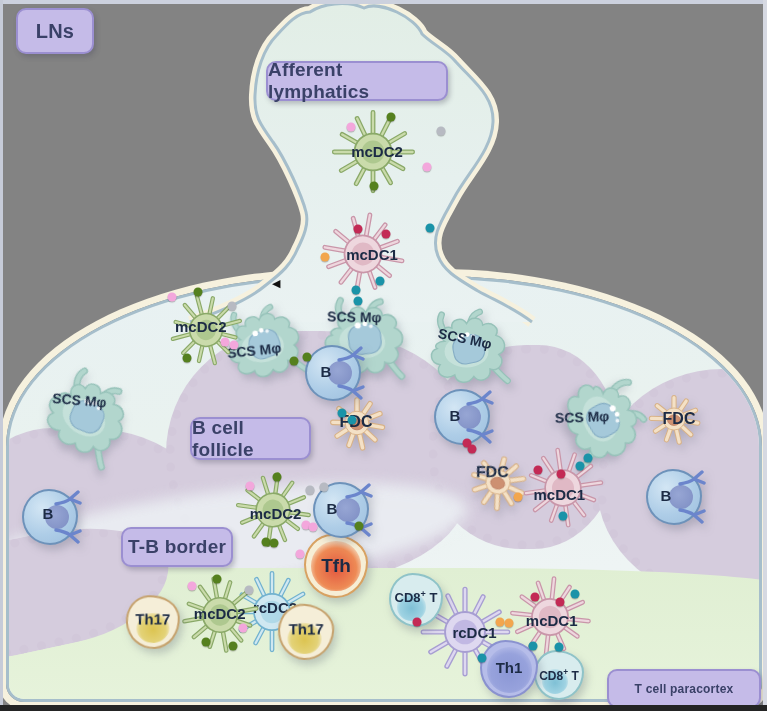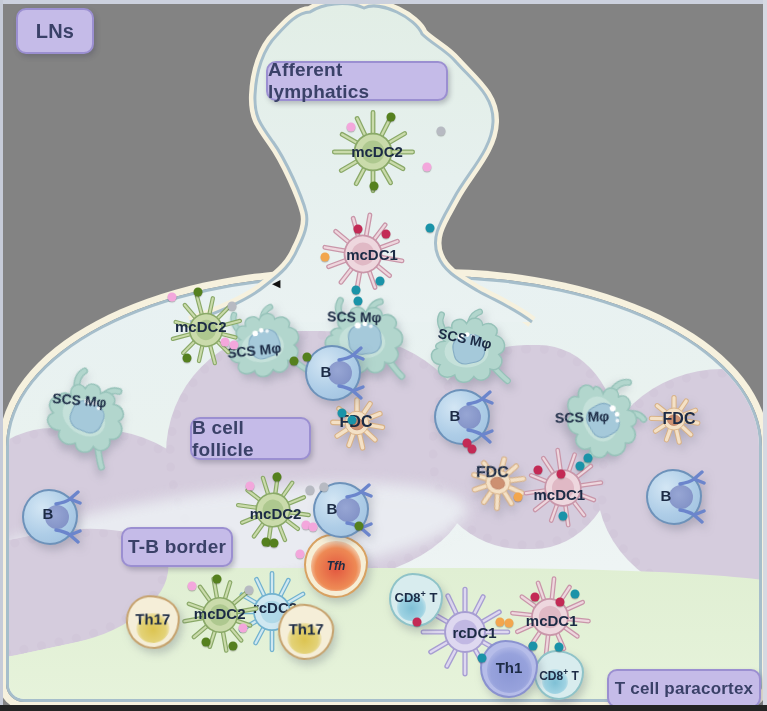--- a/index.html
+++ b/index.html
@@ -252,21 +252,21 @@
     <path d="M50 50L50 5M50 50L69 13M50 50L86 29M50 50L95 50M50 50L84 69M50 50L70 85M50 50L50 94M50 50L31 86M50 50L14 71M50 50L6 50M50 50L15 30M50 50L32 12" stroke="#d0e8f1" stroke-width="2.6" stroke-linecap="round" fill="none"></path>
     <circle cx="50" cy="50" r="21" fill="#d0e8f1" stroke="#72b2cf" stroke-width="2"></circle>
     <circle cx="50" cy="50" r="13" fill="#aad6e6" opacity=".85"></circle>
         </svg>
         <div class="clabel" style="font-size: 15px; transform: translate(-50%, -50%) translate(3px, -5px) rotate(0deg);">rcDC2</div>
       </div>
       <div class="cell soft" style="left: 336px; top: 566px; width: 64px; height: 64px; transform: translate(-50%, -50%) rotate(0deg);">
         <div class="tbody" style="background:#f6eed6;border-color:#d8a262;">
       <div class="tcore tfh" style="background:radial-gradient(circle at 50% 55%, #e2573f 0%, #ee8a55 55%, rgba(255,255,255,0) 82%);"></div>
         </div>
-        <div class="clabel" style="font-size: 12px; transform: translate(-50%, -50%) translate(0px, 0px) rotate(0deg); font-style: italic;">Tfh</div>
+        <div class="clabel" style="font-size: 19px; transform: translate(-50%, -50%) translate(0px, 0px) rotate(0deg);">Tfh</div>
       </div>
       <div class="cell soft" style="left: 341px; top: 510px; width: 56px; height: 56px; transform: translate(-50%, -50%) rotate(0deg);">
         <div class="bbody" style="background:radial-gradient(circle at 35% 32%, #d3e6f4, #aecde7 55%, #9cbedd);border:2.5px solid #6d92ba;">
       <div class="bnuc" style="background:radial-gradient(circle at 40% 40%, #97a6d4, #7d8dc3);"></div>
         </div>
     <svg class="brec" viewBox="0 0 30 56">
       <path d="M1 15C7 14 11 13 15 10M15 10L23 3M15 10L25 14M1 41C7 42 11 43 15 46M15 46L23 53M15 46L25 42" stroke="#6b85cc" stroke-width="3.4" fill="none" stroke-linecap="round"></path>
         </svg>
         <div class="clabel" style="font-size: 15px; transform: translate(-50%, -50%) translate(-9px, -2px) rotate(0deg);">B</div>
       </div>
@@ -381,20 +381,20 @@
       <div class="dot" style="left: 560px; top: 602px; background: rgb(195, 42, 85);"></div>
       <div class="dot" style="left: 575px; top: 594px; background: rgb(26, 147, 168);"></div>
       <div class="dot" style="left: 533px; top: 646px; background: rgb(26, 147, 168);"></div>
       <div class="dot" style="left: 559px; top: 647px; background: rgb(26, 147, 168);"></div>
     </div>
   <div id="labels">
       <div class="rlabel" style="left: 16px; top: 8px; width: 74px; height: 42px; font-size: 20px;">LNs</div>
       <div class="rlabel" style="left: 266px; top: 61px; width: 178px; height: 36px; font-size: 19px;">Afferent lymphatics</div>
       <div class="rlabel" style="left: 190px; top: 417px; width: 117px; height: 39px; font-size: 19px;">B cell follicle</div>
       <div class="rlabel" style="left: 121px; top: 527px; width: 108px; height: 36px; font-size: 19px;">T-B border</div>
-      <div class="rlabel" style="left: 607px; top: 669px; width: 150px; height: 35px; font-size: 17px;">T cell paracortex</div>
+      <div class="rlabel" style="left: 607px; top: 669px; width: 150px; height: 35px; font-size: 12px;">T cell paracortex</div>
     </div>
 
   <div class="strip" style="left:0;top:0;width:767px;height:4px;background:#ccd1de;"></div>
   <div class="strip" style="left:0;top:0;width:3px;height:711px;background:#c6cbd8;"></div>
   <div class="strip" style="right:0;top:0;width:4px;height:711px;background:#d6d9e2;"></div>
   <div class="strip" style="left:0;bottom:0;width:767px;height:6px;background:#242424;"></div>
 </div>
 
 </body></html>

